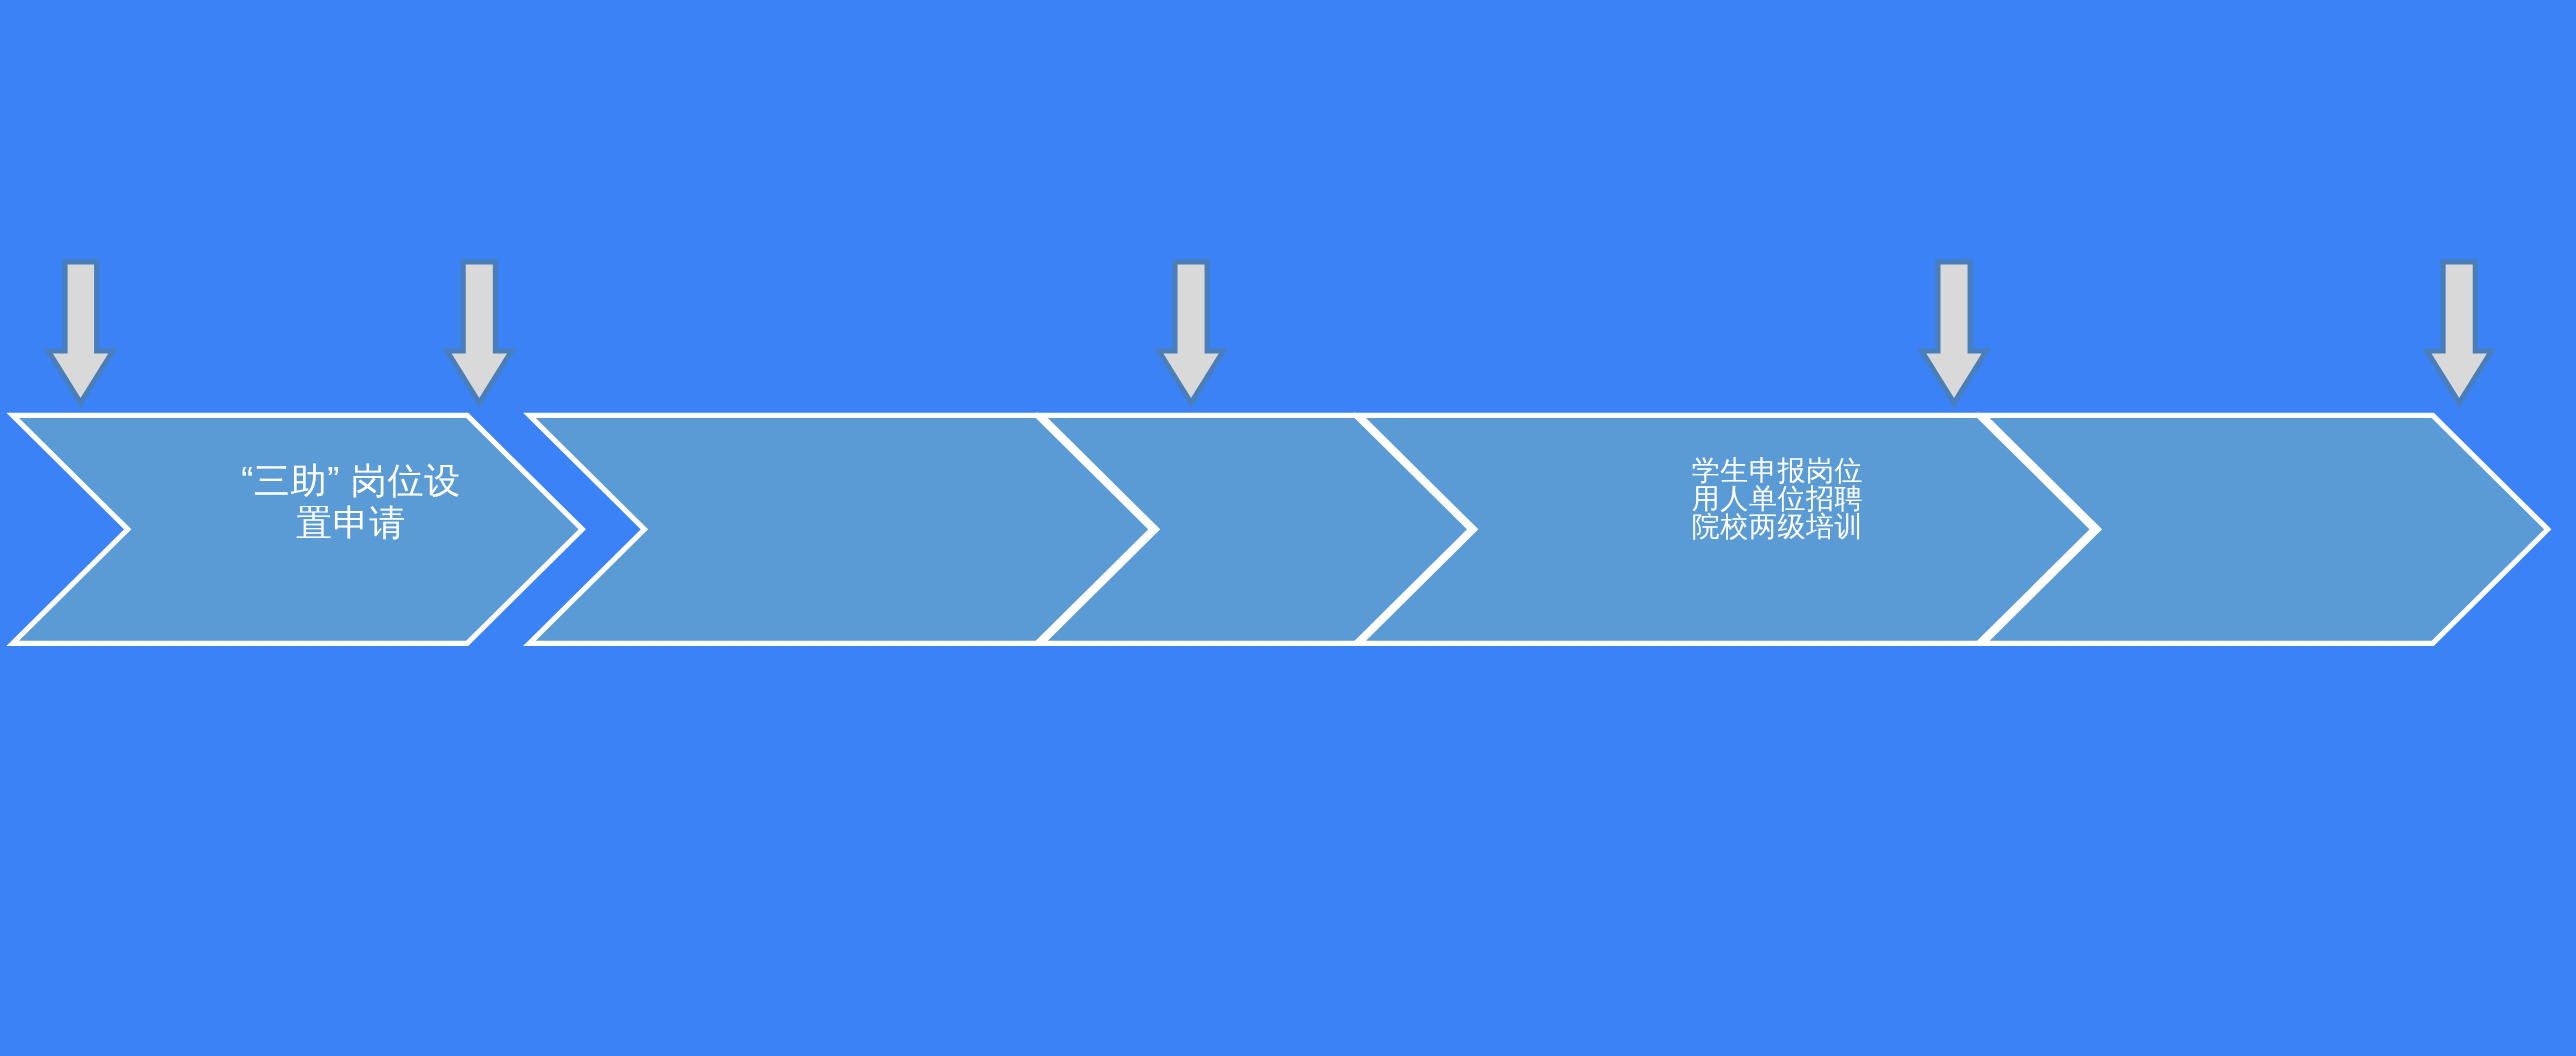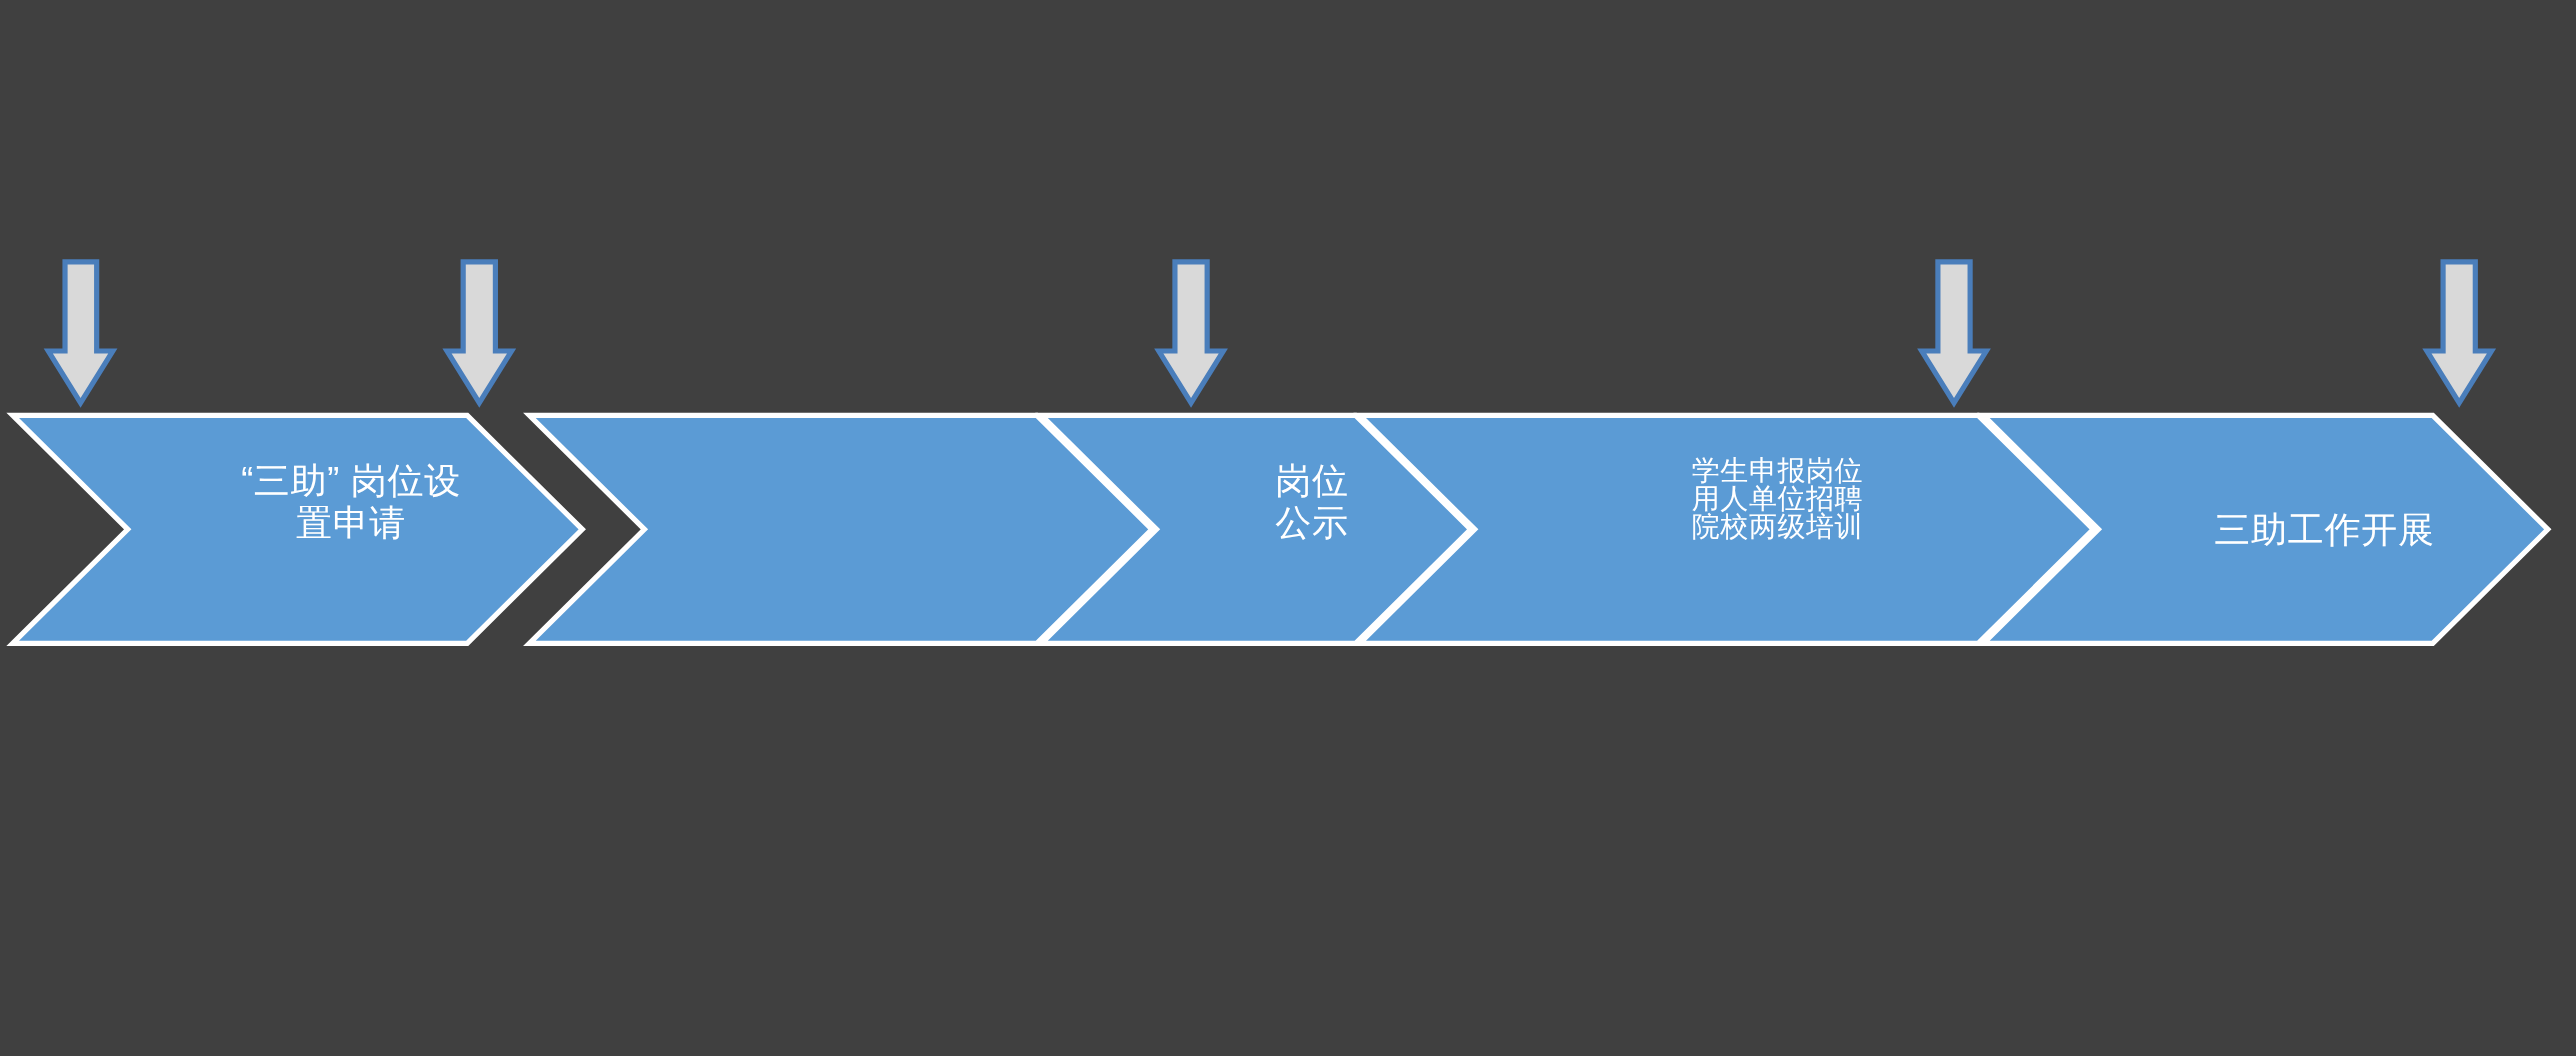--- a/index.html
+++ b/index.html
@@ -4,21 +4,21 @@
 <style>
   html, body {
     margin: 0;
     padding: 0;
     background: #000000;
   }
   #stage {
     position: relative;
     width: 2576px;
     height: 1057px;
-    background: #404040;
+    background: #3b82f6;
     overflow: hidden;
     font-family: "Liberation Sans", "DejaVu Sans", sans-serif;
   }
   .arrow-layer, .chevron-layer {
     position: absolute;
     left: 0;
     top: 0;
     width: 2576px;
     height: 1057px;
   }
@@ -66,23 +66,20 @@
 
     <polygon points="2363,722 3438,722 3638,920 3438,1118 2363,1118 2563,920" fill="#5B9BD5" stroke="#FFFFFF" stroke-width="9" stroke-linejoin="miter"></polygon>
 
     <polygon points="3447,722 4228,722 4428,920 4228,1118 3447,1118 3647,920" fill="#5B9BD5" stroke="#FFFFFF" stroke-width="9" stroke-linejoin="miter"></polygon>
   </svg>
 
   <div class="chev-label" style="left:138px; top:460px; width:426px; font-size:36px;">“三助” 岗位设
 置申请</div>
 
 
-  <div class="chev-label" style="left:1168px; top:460px; width:288px; font-size:36px;">岗位
-公示</div>
 
   <div class="chev-label tight" style="left:1484px; top:457px; width:587px; font-size:28px;">学生申报岗位
 用人单位招聘
 院校两级培训</div>
 
-  <div class="chev-label" style="left:2106px; top:509px; width:437px; font-size:36px;">三助工作开展</div>
 
 </div>
 
 
 </body></html>

